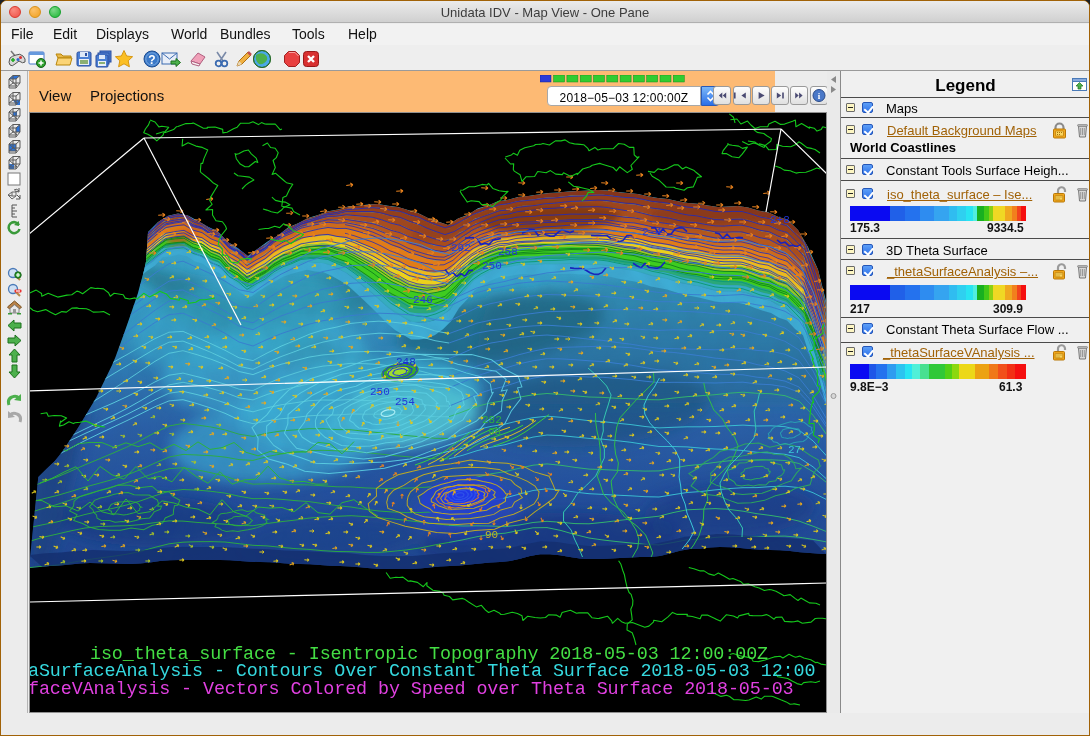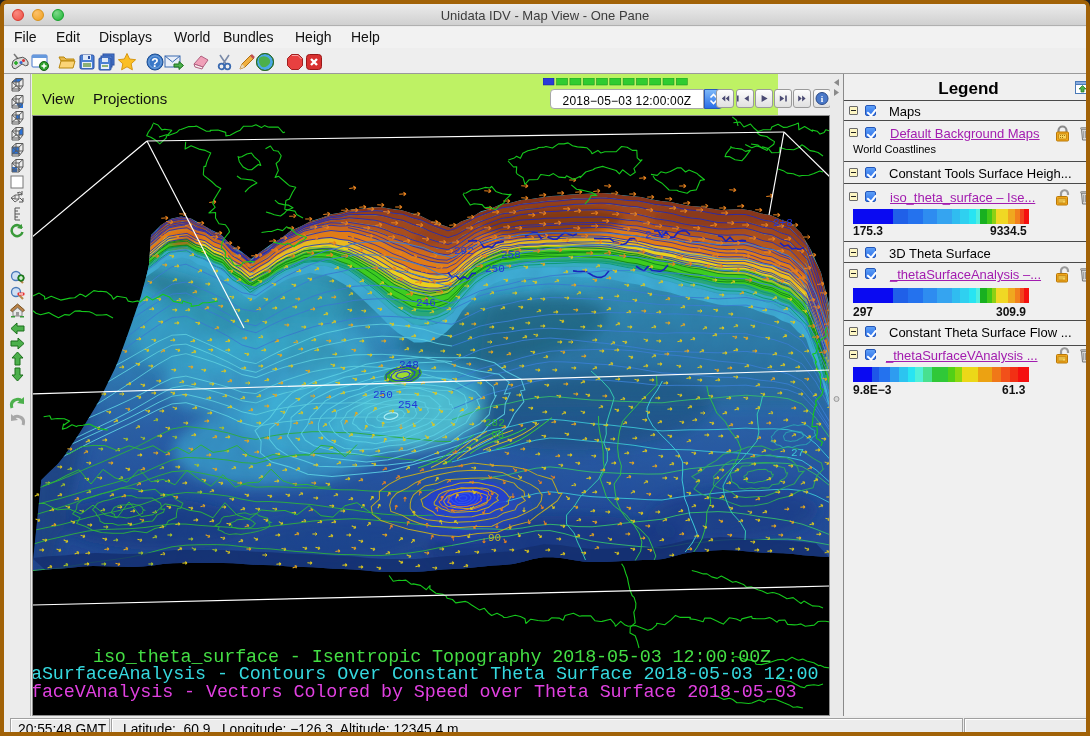--- a/index.html
+++ b/index.html
@@ -1,58 +1,58 @@
 <!DOCTYPE html>
 <html><head><meta charset="utf-8">
 <style>
 *{margin:0;padding:0;box-sizing:border-box}
 html,body{width:1090px;height:736px;background:#1c2026;font-family:"Liberation Sans",sans-serif;overflow:hidden}
-#win{position:absolute;left:0;top:0;width:1090px;height:736px;background:#ececec;border-radius:7px 7px 0 0;overflow:hidden;border:4px solid #a16207}
+#win{position:absolute;left:0;top:0;width:1090px;height:736px;background:#ececec;border-radius:7px 7px 0 0;overflow:hidden;border:1px solid #a16207}
 #title{position:absolute;left:0;top:0;width:100%;height:22px;background:linear-gradient(#ebebeb,#d0d0d0);border-bottom:1px solid #b0b0b0}
 #title .t{position:absolute;width:100%;text-align:center;top:4px;font-size:13px;color:#3c3c3c}
 .tl{position:absolute;top:5px;width:12px;height:12px;border-radius:50%}
 #menubar{position:absolute;left:0;top:23px;width:100%;height:21px;background:#f2f2f2;font-size:14px;color:#111}
 #menubar span{position:absolute;top:2px}
 #toolbar{position:absolute;left:0;top:44px;width:100%;height:26px;background:#eeeeee;border-bottom:1px solid #9a9a9a}
 #toolbar svg{position:absolute;top:4px}
 #lstrip{position:absolute;left:0;top:70px;width:27px;height:642px;background:#ececec;border-right:1px solid #b4b4b4}
 #lstrip svg{position:absolute;left:5px}
-#vizpanel{position:absolute;left:28px;top:70px;width:746px;height:642px;background:#bef264}
+#vizpanel{position:absolute;left:28px;top:70px;width:746px;height:642px;background:#fdba74}
 #vhead{position:absolute;left:0;top:0;width:100%;height:41px;font-size:15px;color:#111}
 #canvasbox{position:absolute;left:0;top:41px;width:798px;height:601px;border:1px solid #909090;background:#000;overflow:hidden}
 #splitter{position:absolute;left:826px;top:70px;width:13px;height:642px;background:#eaeaea}
 #legend{position:absolute;left:839px;top:70px;width:249px;height:642px;background:#f0f0f0;border-left:1px solid #8a8a8a}
 .sep{position:absolute;left:0;width:249px;height:1px;background:#4a4a4a}
 .minus{position:absolute;width:9px;height:9px;background:#fdf6c3;border:1px solid #6a6a6a;border-radius:1px}
 .minus:before{content:"";position:absolute;left:1px;top:3px;width:5px;height:1px;background:#222}
 .chk{position:absolute;width:11px;height:11px;background:linear-gradient(#5d9ff7,#2f72ea);border:1px solid #2456b8;border-radius:2px}
 .chk:before{content:"";position:absolute;left:3px;top:0.5px;width:3.5px;height:6.5px;border:solid #fff;border-width:0 2.2px 2.2px 0;transform:rotate(40deg)}
 .cat{position:absolute;font-size:13px;color:#000}
-.lnk{position:absolute;font-size:13px;color:#a21caf;text-decoration:underline}
+.lnk{position:absolute;font-size:13px;color:#a16207;text-decoration:underline}
 .cbar{position:absolute;left:9px;width:176px;height:15px}
 .clab{position:absolute;font-size:12px;font-weight:bold;color:#111}
 #status{position:absolute;left:0;top:713px;width:100%;height:23px;background:#ececec}
 .sbox{position:absolute;top:1px;height:20px;border:1px solid #a0a0a0;box-shadow:inset 1px 1px 0 #fff;font-size:13.8px;color:#000;padding-top:2.5px}
 .ico{position:absolute}
 </style></head>
 <body>
 <div id="win">
  <div id="title">
   <div class="tl" style="left:8px;background:radial-gradient(circle at 35% 30%,#f98a80,#ee4f45);border:0.5px solid #d8382e"></div>
   <div class="tl" style="left:28px;background:radial-gradient(circle at 35% 30%,#fcc16a,#f0a01e);border:0.5px solid #d8911a"></div>
   <div class="tl" style="left:48px;background:radial-gradient(circle at 35% 30%,#7ed88a,#1cb633);border:0.5px solid #14a02a"></div>
   <div class="t">Unidata IDV - Map View - One Pane</div>
  </div>
  <div id="menubar">
   <span style="left:10px">File</span>
       <span style="left:52px">Edit</span>
   <span style="left:95px">Displays</span>
       <span style="left:170px">World</span>
   <span style="left:219px">Bundles</span>
-      <span style="left:291px">Heigh</span>
+      <span style="left:291px">Tools</span>
   <span style="left:347px">Help</span>
  </div>
  <div id="toolbar">
       <svg class="ico" width="20" height="20" viewBox="0 0 20 20" style="left:6px">
         <path d="M4,2 L9,8" stroke="#777" stroke-width="1.5"></path>
         <path d="M3,9 Q1,14 3,16 Q5,18 8,15 L12,12 Q16,15 18,13 Q19,10 16,7 Q13,4 9,6 Q5,7 3,9 Z" fill="#d8d8d8" stroke="#555"></path>
         <circle cx="13.5" cy="8.5" r="1.5" fill="#d33"></circle>
         <circle cx="11" cy="10.5" r="1.5" fill="#36c"></circle>
         <path d="M6,9 v4 M4,11 h4" stroke="#2a2" stroke-width="1.6"></path>
       </svg>
@@ -1657,21 +1657,21 @@
         <path d="M3.5,8 V5.5 a4,4 0 0 1 8,0 V8" fill="none" stroke="#8a8a8a" stroke-width="2.2"></path>
         <rect x="1.5" y="7" width="12" height="9" rx="1" fill="#f2a81c" stroke="#b87808"></rect>
         <rect x="3.5" y="9" width="8" height="5" rx="0.5" fill="#fbd45c" stroke="#b87808" stroke-width="0.7"></rect>
         <path d="M5,10.5 h1 M7,10.5 h1 M9,10.5 h1 M5,12.5 h1 M7,12.5 h1" stroke="#9a6a00" stroke-width="0.9"></path>
       </svg>
       <svg class="ico" width="11" height="15" viewBox="0 0 11 15" style="left:236px;top:52px">
         <path d="M1.5,3 h8 l-1,11 h-6 Z" fill="#d8d8d8" stroke="#777"></path>
         <rect x="0.5" y="1.5" width="10" height="1.8" rx="0.9" fill="#bbb" stroke="#777" stroke-width="0.6"></rect>
         <path d="M3.7,5 v7 M5.5,5 v7 M7.3,5 v7" stroke="#888" stroke-width="0.8"></path>
       </svg>
-      <div style="position:absolute;left:9px;top:69px;font-size:11px;font-weight:normal;color:#000">World Coastlines</div>
+      <div style="position:absolute;left:9px;top:69px;font-size:13px;font-weight:bold;color:#000">World Coastlines</div>
       <div class="sep" style="top:87px"></div>
       <div class="minus" style="left:5px;top:94px"></div>
       <div class="chk" style="left:21px;top:93px"></div>
       <div class="cat" style="left:45px;top:92px">Constant Tools Surface Heigh...</div>
       <div class="sep" style="top:109px"></div>
       <div class="minus" style="left:5px;top:118px"></div>
       <div class="chk" style="left:21px;top:117px"></div>
       <div class="lnk" style="left:46px;top:116px">iso_theta_surface – Ise...</div>
       <svg class="ico" width="15" height="17" viewBox="0 0 15 17" style="left:211px;top:115px">
         <path d="M6,8 V5 a3.5,3.5 0 0 1 7,-0.5 L13,6" fill="none" stroke="#9a9a9a" stroke-width="2.2"></path>
@@ -1700,21 +1700,21 @@
         <rect x="1.5" y="7.5" width="11" height="8.5" rx="1" fill="#f2a81c" stroke="#b87808"></rect>
         <rect x="3.2" y="9.4" width="7.6" height="4.7" rx="0.5" fill="#fbd45c" stroke="#b87808" stroke-width="0.7"></rect>
         <path d="M4.5,11 h1 M6.5,11 h1 M8.5,11 h1 M4.5,13 h1 M6.5,13 h1" stroke="#9a6a00" stroke-width="0.9"></path>
       </svg>
       <svg class="ico" width="11" height="15" viewBox="0 0 11 15" style="left:236px;top:193px">
         <path d="M1.5,3 h8 l-1,11 h-6 Z" fill="#d8d8d8" stroke="#777"></path>
         <rect x="0.5" y="1.5" width="10" height="1.8" rx="0.9" fill="#bbb" stroke="#777" stroke-width="0.6"></rect>
         <path d="M3.7,5 v7 M5.5,5 v7 M7.3,5 v7" stroke="#888" stroke-width="0.8"></path>
       </svg>
       <div class="cbar" style="top:214px;background:linear-gradient(to right,#0a0af2 0,#0a0af2 23%,#2060e8 23%,#2060e8 31%,#2472ee 31%,#2472ee 40%,#2e8cf0 40%,#2e8cf0 48%,#35a4f0 48%,#35a4f0 56%,#30bcf0 56%,#30bcf0 61%,#2fd0f0 61%,#2fd0f0 66%,#28e4f2 66%,#28e4f2 70%,#50eee0 70%,#50eee0 72%,#18b020 72%,#18b020 76%,#42c818 76%,#42c818 79%,#8cd014 79%,#8cd014 81%,#f0d824 81%,#f0d824 88%,#f0a81f 88%,#f0a81f 92%,#f2801d 92%,#f2801d 95%,#f2441d 95%,#f2441d 97%,#f50f0f 97%,#f50f0f 100%)"></div>
-      <div class="clab" style="left:9px;top:231px">297</div>
+      <div class="clab" style="left:9px;top:231px">217</div>
       <div class="clab" style="left:152px;top:231px">309.9</div>
       <div class="sep" style="top:246px"></div>
       <div class="minus" style="left:5px;top:253px"></div>
       <div class="chk" style="left:21px;top:252px"></div>
       <div class="cat" style="left:45px;top:251px">Constant Theta Surface Flow ...</div>
       <div class="sep" style="top:271px"></div>
       <div class="minus" style="left:5px;top:276px"></div>
       <div class="chk" style="left:21px;top:275px"></div>
       <div class="lnk" style="left:42px;top:274px">_thetaSurfaceVAnalysis ...</div>
       <svg class="ico" width="15" height="17" viewBox="0 0 15 17" style="left:211px;top:273px">
@@ -1725,18 +1725,13 @@
       </svg>
       <svg class="ico" width="11" height="15" viewBox="0 0 11 15" style="left:236px;top:274px">
         <path d="M1.5,3 h8 l-1,11 h-6 Z" fill="#d8d8d8" stroke="#777"></path>
         <rect x="0.5" y="1.5" width="10" height="1.8" rx="0.9" fill="#bbb" stroke="#777" stroke-width="0.6"></rect>
         <path d="M3.7,5 v7 M5.5,5 v7 M7.3,5 v7" stroke="#888" stroke-width="0.8"></path>
       </svg>
       <div class="cbar" style="top:293px;background:linear-gradient(to right,#0a0af2 0,#0a0af2 11%,#1e56e8 11%,#1e56e8 15%,#2472ee 15%,#2472ee 21%,#2e9cf0 21%,#2e9cf0 26%,#2cc4f0 26%,#2cc4f0 31%,#28e4f2 31%,#28e4f2 35%,#50f0d8 35%,#50f0d8 40%,#48e090 40%,#48e090 45%,#30c838 45%,#30c838 54%,#52d016 54%,#52d016 58%,#8cd80f 58%,#8cd80f 62%,#ecd818 62%,#ecd818 71%,#eca212 71%,#eca212 79%,#f07818 79%,#f07818 84%,#f2501a 84%,#f2501a 89%,#f23014 89%,#f23014 94%,#f50f0f 94%,#f50f0f 100%)"></div>
       <div class="clab" style="left:9px;top:309px">9.8E−3</div>
       <div class="clab" style="left:158px;top:309px">61.3</div>
     </div>
- <div id="status">
-   <div class="sbox" style="left:6px;width:100px;padding-left:7px;white-space:nowrap;overflow:hidden">20:55:48 GMT</div>
-   <div class="sbox" style="left:107px;width:852px;padding-left:11px">Latitude:&nbsp; 60.9&nbsp;&nbsp; Longitude: −126.3&nbsp; Altitude: 12345.4 m</div>
-   <div class="sbox" style="left:960px;width:124px"></div>
- </div>
 </div>
 
 </body></html>

